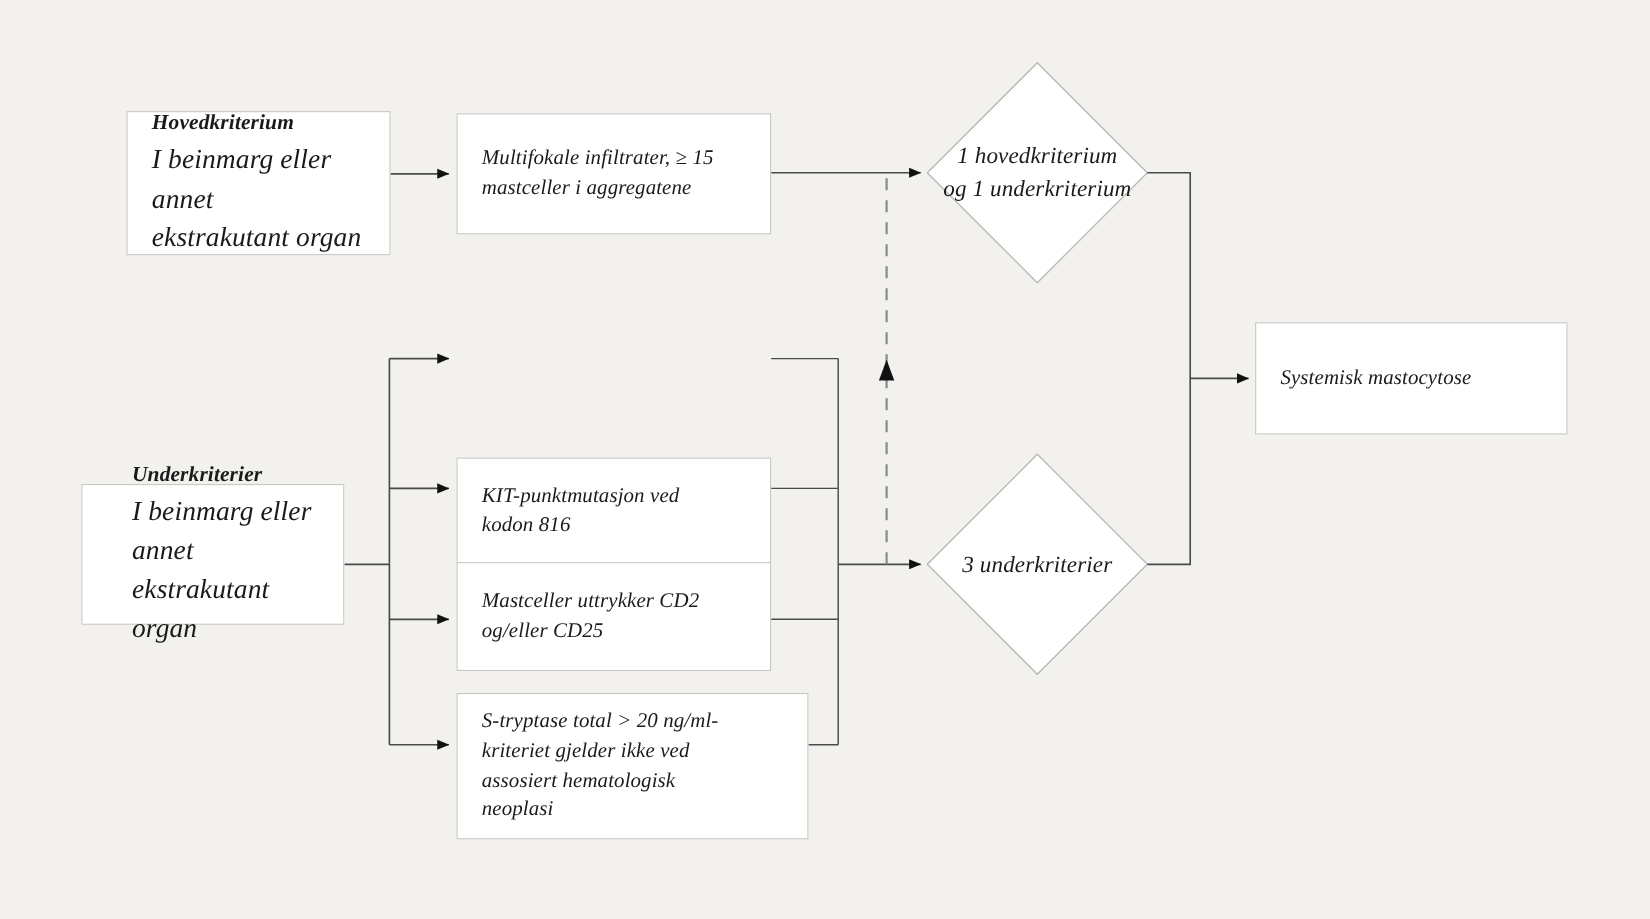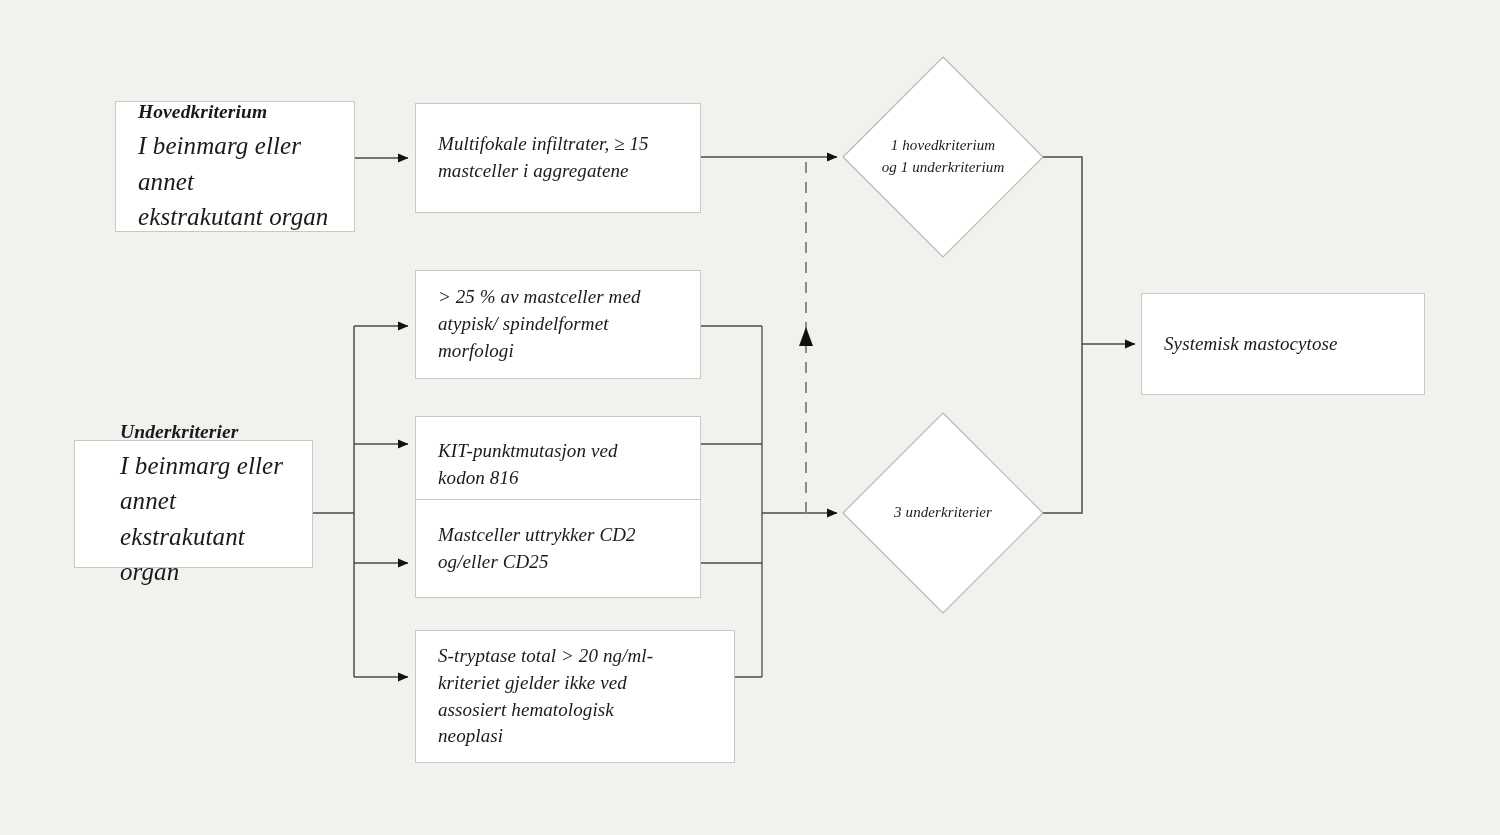--- a/index.html
+++ b/index.html
@@ -48,21 +48,21 @@
     line-height: 1.42;
     white-space: pre-line;
     letter-spacing: 0.1px;
   }
   .node-box.plain .body {
     font-size: 19px;
   }
   .diamond-label {
     position: absolute;
     font-style: italic;
-    font-size: 15px;
+    font-size: 21px;
     color: #1a1a1a;
     line-height: 1.45;
     text-align: center;
     white-space: pre-line;
     transform: translate(-50%, -50%);
     pointer-events: none;
     letter-spacing: 0.1px;
   }
 </style>
 </head>
@@ -121,32 +121,27 @@
     <div class="title">Underkriterier</div>
     <div class="body">I beinmarg eller annet
 ekstrakutant organ</div>
   </div>
 
   <div class="node-box plain" style="left:415px; top:103px; width:286px; height:110px;">
     <div class="body">Multifokale infiltrater, ≥ 15
 mastceller i aggregatene</div>
   </div>
 
-  <div class="node-box plain" style="left:415px; top:270px; width:286px; height:109px;">
-    <div class="body">&gt; 25 % av mastceller med
-atypisk/ spindelformet
-morfologi</div>
-  </div>
 
   <div class="node-box plain" style="left:415px; top:396px; width:286px; height:97px;margin-top:20px;">
     <div class="body">KIT-punktmutasjon ved
 kodon 816</div>
   </div>
 
-  <div class="node-box plain" style="left:415px; top:499px; width:286px; height:99px;">
+  <div class="node-box plain" style="left:415px; top:511px; width:286px; height:99px;">
     <div class="body">Mastceller uttrykker CD2
 og/eller CD25</div>
   </div>
 
   <div class="node-box plain" style="left:415px; top:630px; width:320px; height:133px;">
     <div class="body">S-tryptase total &gt; 20 ng/ml-
 kriteriet gjelder ikke ved
 assosiert hematologisk
 neoplasi</div>
   </div>

